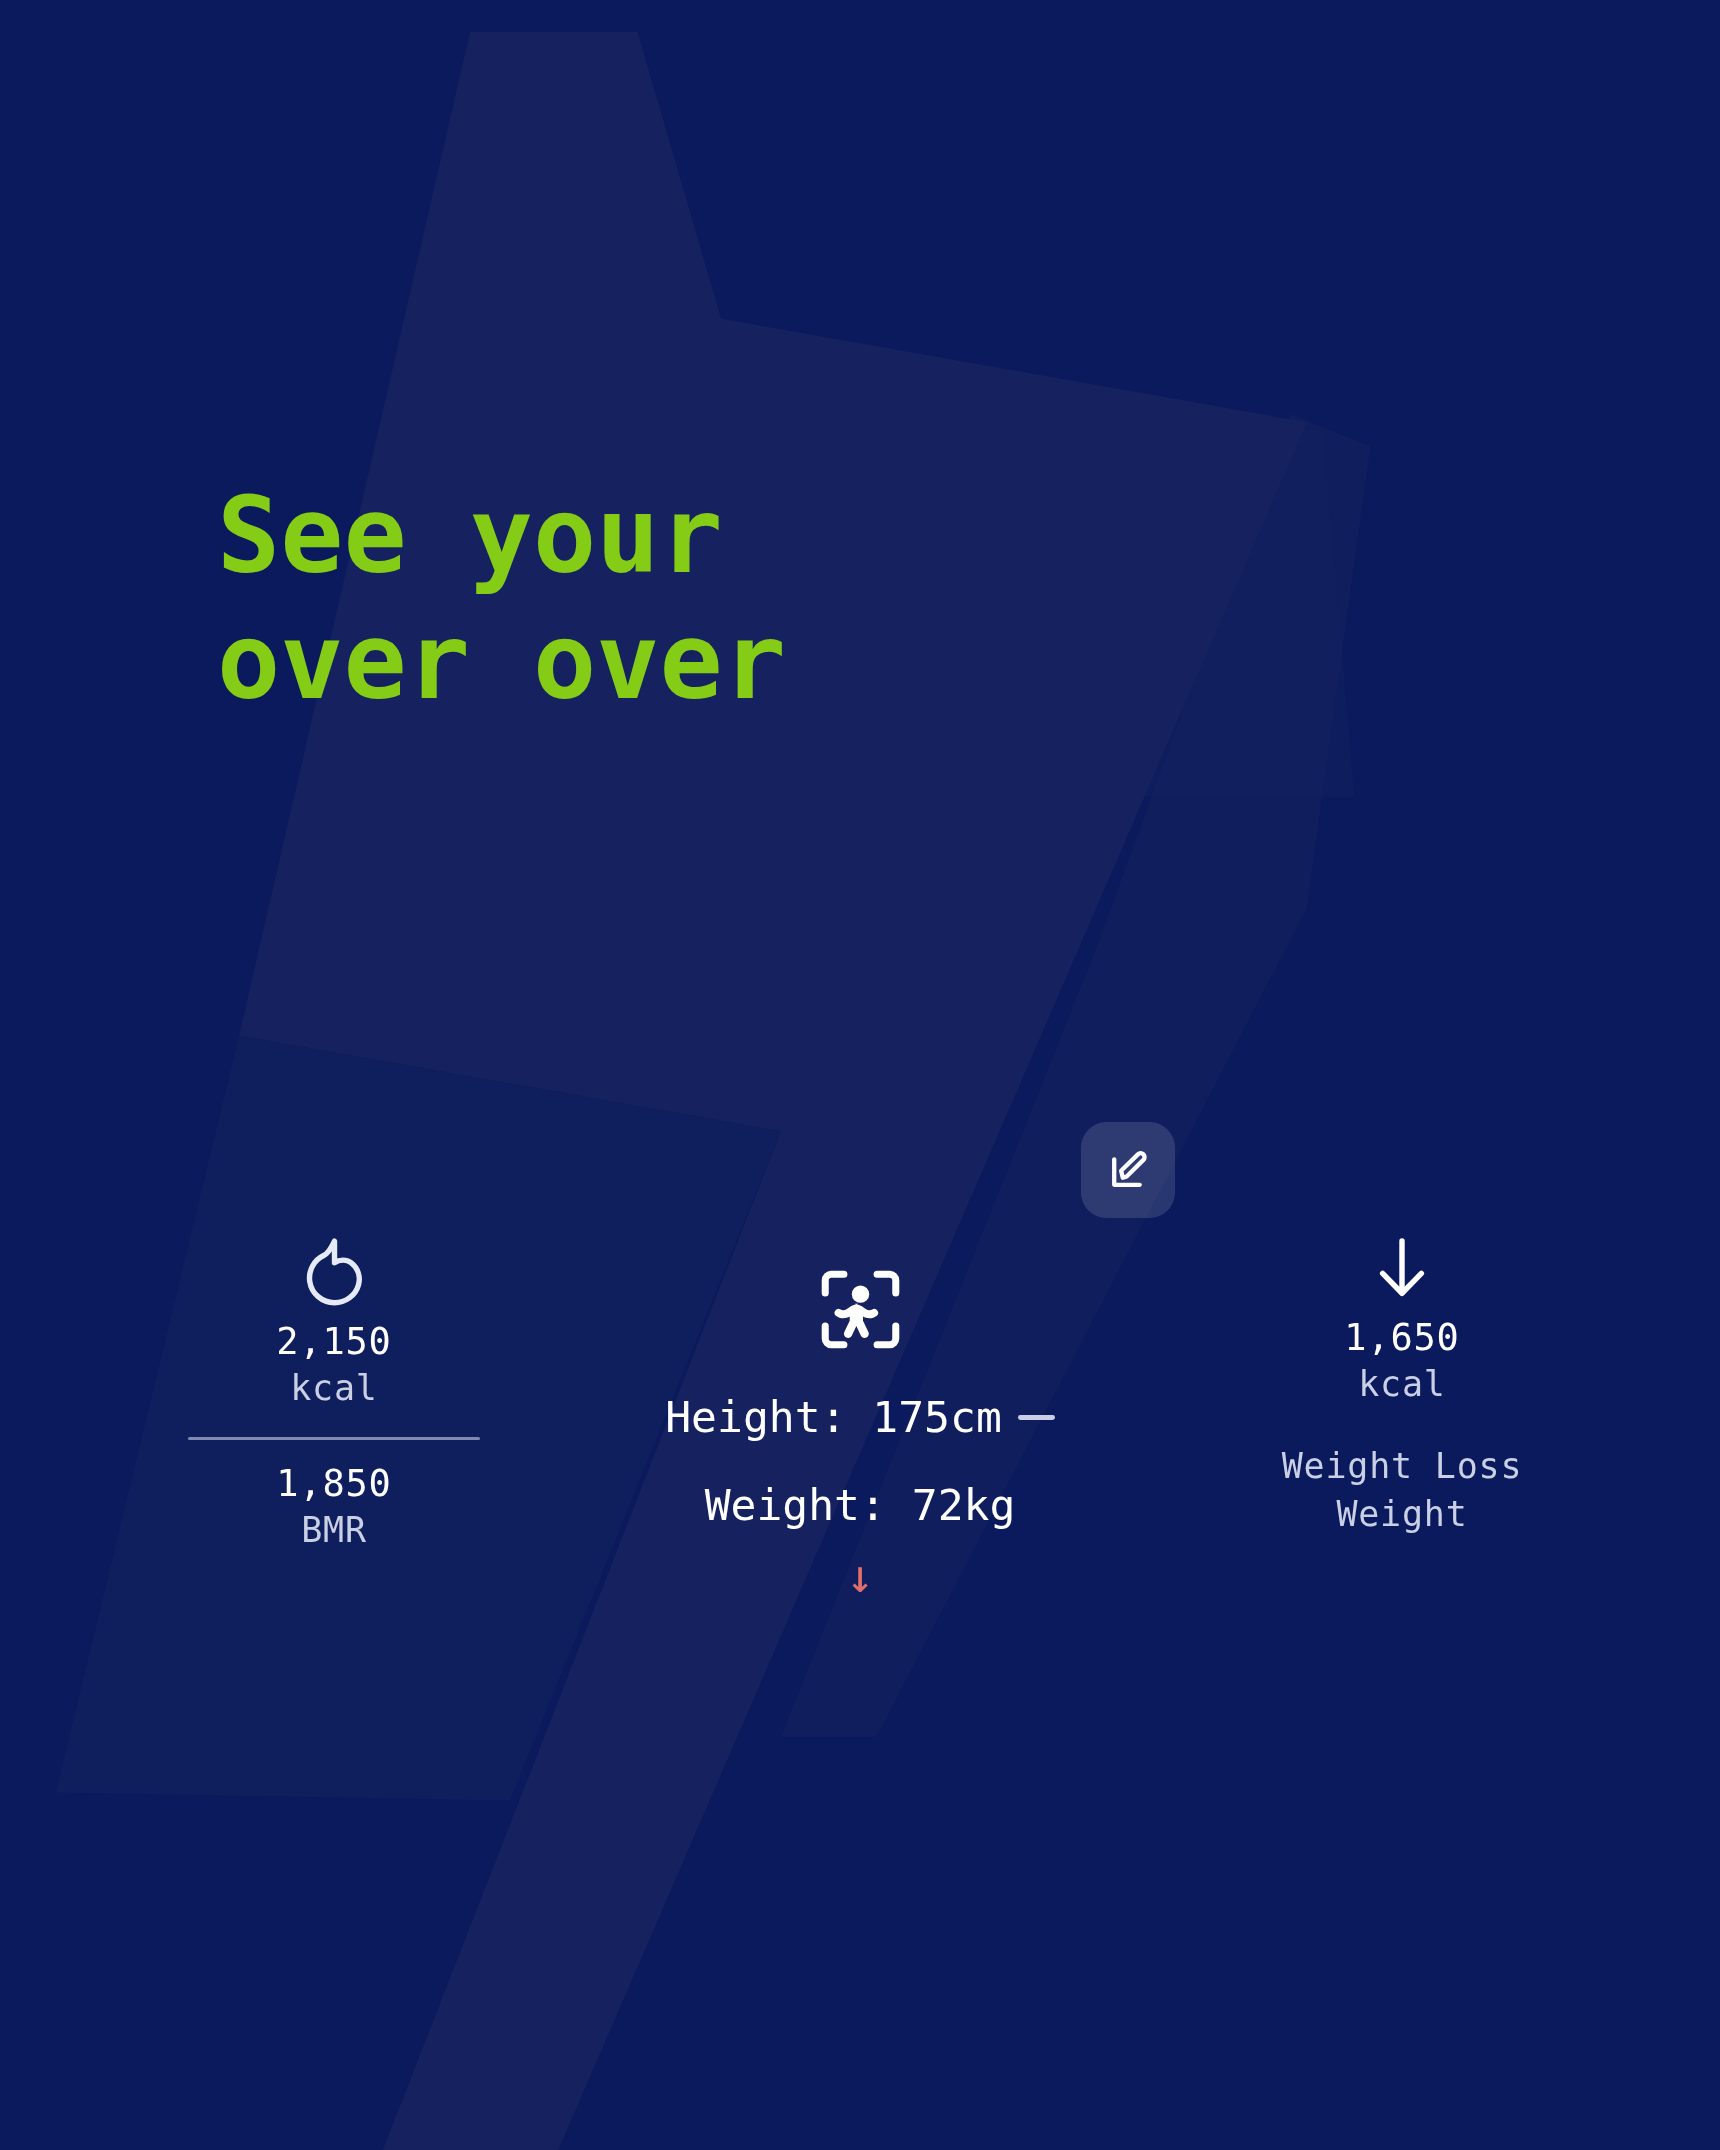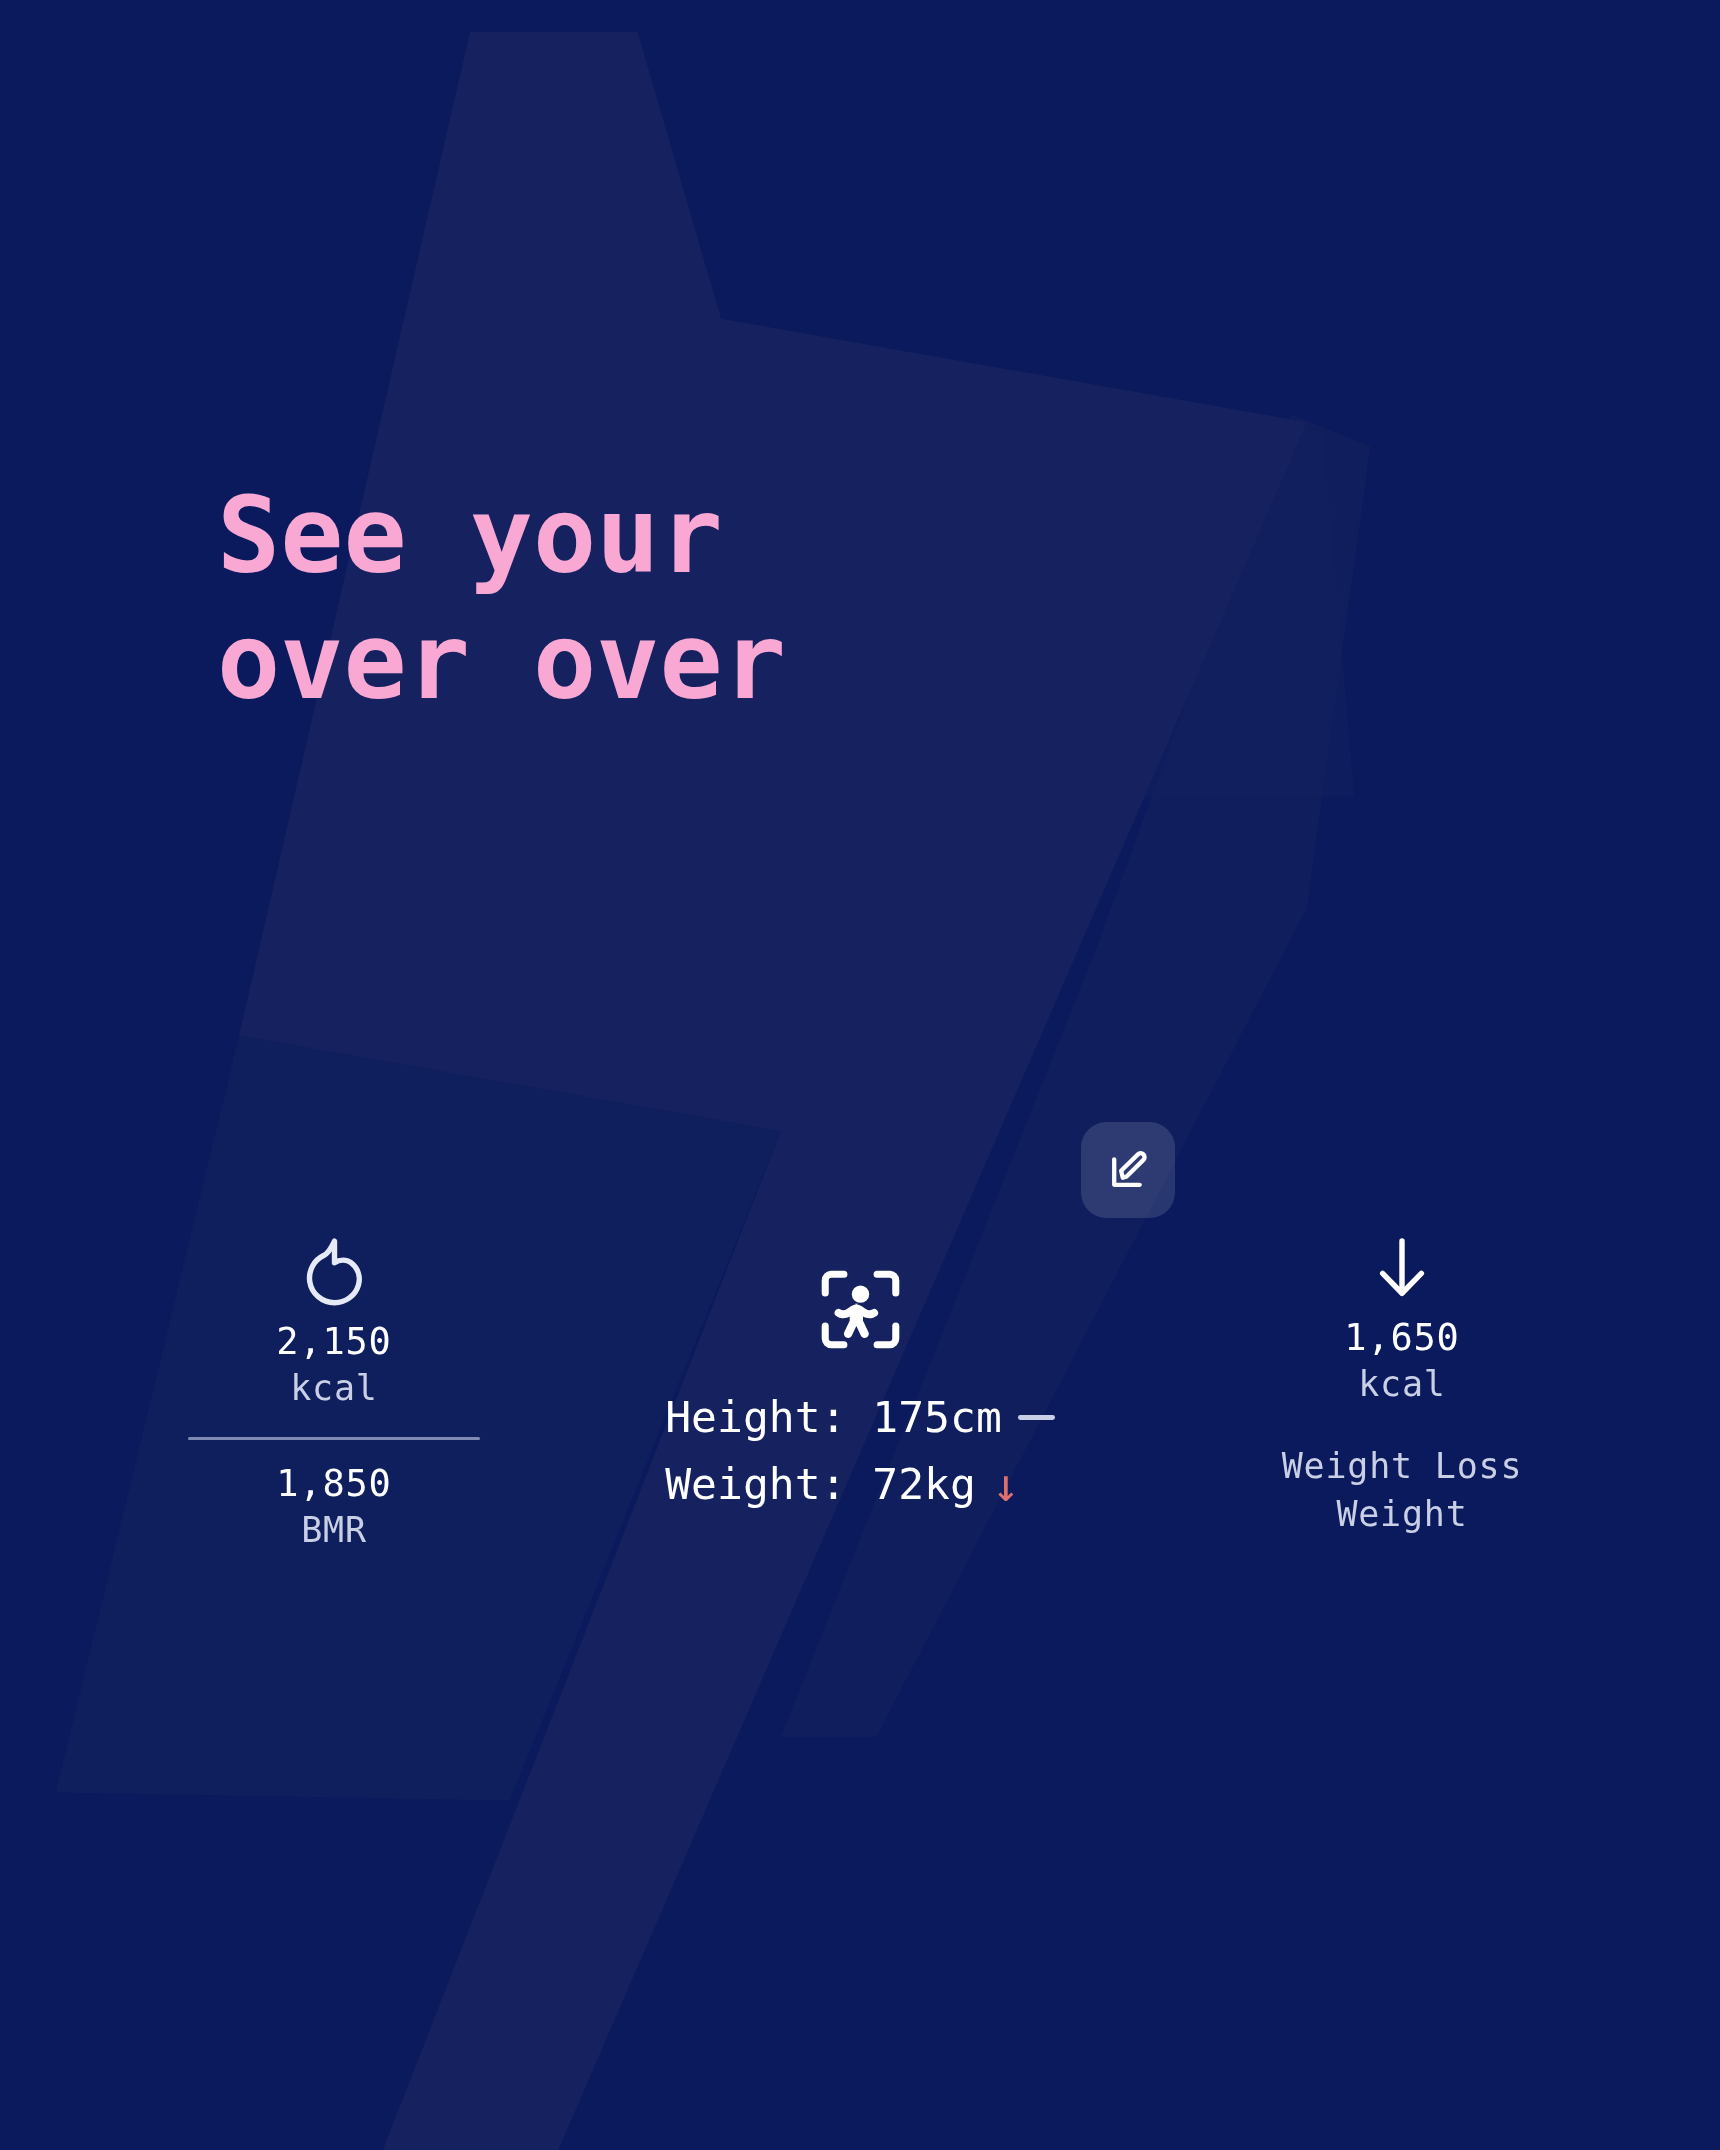--- a/index.html
+++ b/index.html
@@ -35,21 +35,21 @@
   .headline {
     position: absolute;
     left: 217px;
     top: 484px;
     width: 1354px;
     font-family: "DejaVu Sans Mono", "Liberation Mono", monospace;
     font-weight: bold;
     font-size: 105px;
     line-height: 1.0;
     letter-spacing: 0px;
-    color: #f9a8d4;
+    color: #84cc16;
   }
   .headline .hl-line {
     display: block;
     white-space: pre;
     margin-bottom: 21px;
   }
 
   
   .edit-btn {
     position: absolute;
@@ -135,21 +135,21 @@
     background: #c9cfe4;
     border-radius: 2.4px;
   }
   .trend-down {
     color: #e0706e;
     font-size: 46px;
     line-height: 1;
   }
 
   .metric-center .stat-lines { margin-top: 24px; }
-  .metric-center .body-line + .body-line { margin-top: 5px; }
+  .metric-center .body-line + .body-line { margin-top: 26px; flex-direction: column; }
 
   .metric-right .small-label.target {
     text-align: center;
     margin-top: 32px;
     line-height: 1.45;
   }
 </style>
 </head>
 <body>
 

